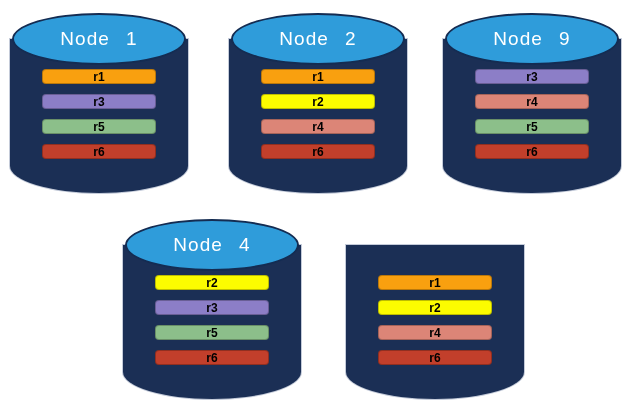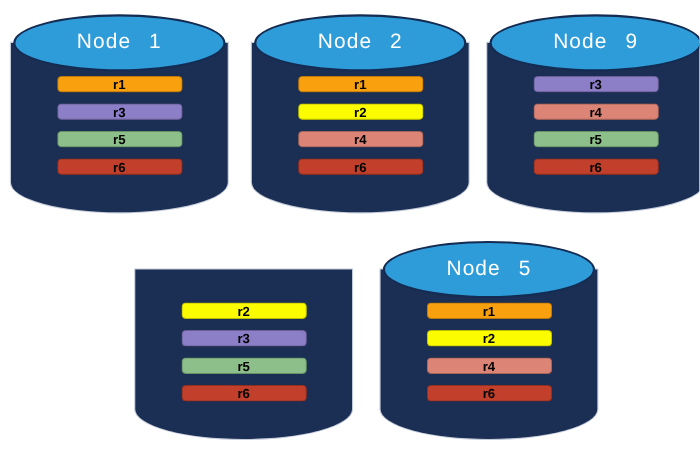--- a/index.html
+++ b/index.html
@@ -12,21 +12,20 @@
     position: relative;
     width: 636px;
     height: 408px;
     background: #ffffff;
     overflow: hidden;
   }
   .cylinder {
     position: absolute;
     width: 178px;
     height: 180px;
-    padding-left: 19px;
   }
   .cyl-body {
     position: absolute;
     left: 0;
     right: 0;
     top: 26px;
     bottom: 0;
     background: #1B2F55;
     border-radius: 0 0 50% 50% / 0 0 27px 27px;
     box-shadow: 0 0 0 1px rgba(125,140,170,0.45);
@@ -123,33 +122,33 @@
     <div class="bars">
       <div class="bar" style="background: rgb(140, 126, 199);">r3</div>
       <div class="bar" style="background: rgb(220, 133, 119);">r4</div>
       <div class="bar" style="background: rgb(140, 191, 138);">r5</div>
       <div class="bar" style="background: rgb(194, 63, 43);">r6</div>
     </div>
   </div>
 
   <div class="cylinder" id="node4">
     <div class="cyl-body"></div>
+    <div class="cyl-top">
+      <span class="cyl-title">Node 4</span>
+    </div>
     <div class="bars">
       <div class="bar" style="background: rgb(252, 252, 0);">r2</div>
       <div class="bar" style="background: rgb(140, 126, 199);">r3</div>
       <div class="bar" style="background: rgb(140, 191, 138);">r5</div>
       <div class="bar" style="background: rgb(194, 63, 43);">r6</div>
     </div>
   </div>
 
   <div class="cylinder" id="node5">
     <div class="cyl-body"></div>
-    <div class="cyl-top">
-      <span class="cyl-title">Node 5</span>
-    </div>
     <div class="bars">
       <div class="bar" style="background: rgb(249, 160, 15);">r1</div>
       <div class="bar" style="background: rgb(252, 252, 0);">r2</div>
       <div class="bar" style="background: rgb(220, 133, 119);">r4</div>
       <div class="bar" style="background: rgb(194, 63, 43);">r6</div>
     </div>
   </div>
 
 </div>
 

